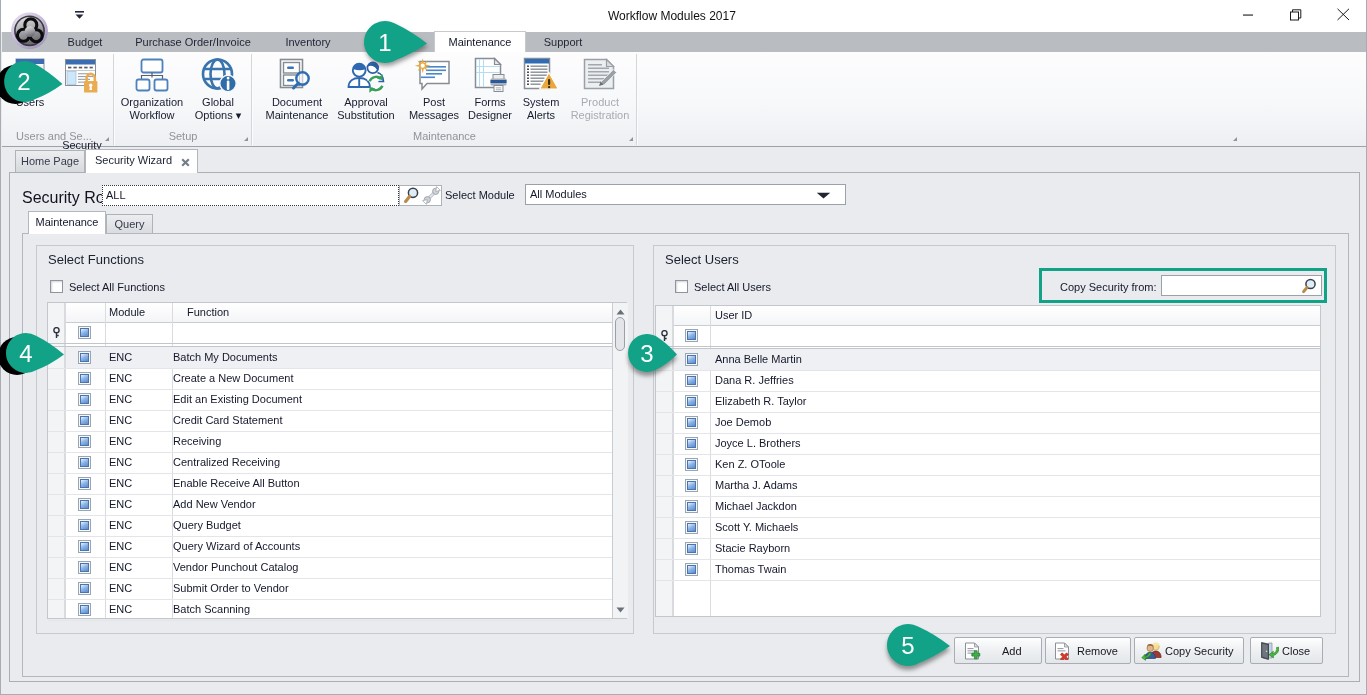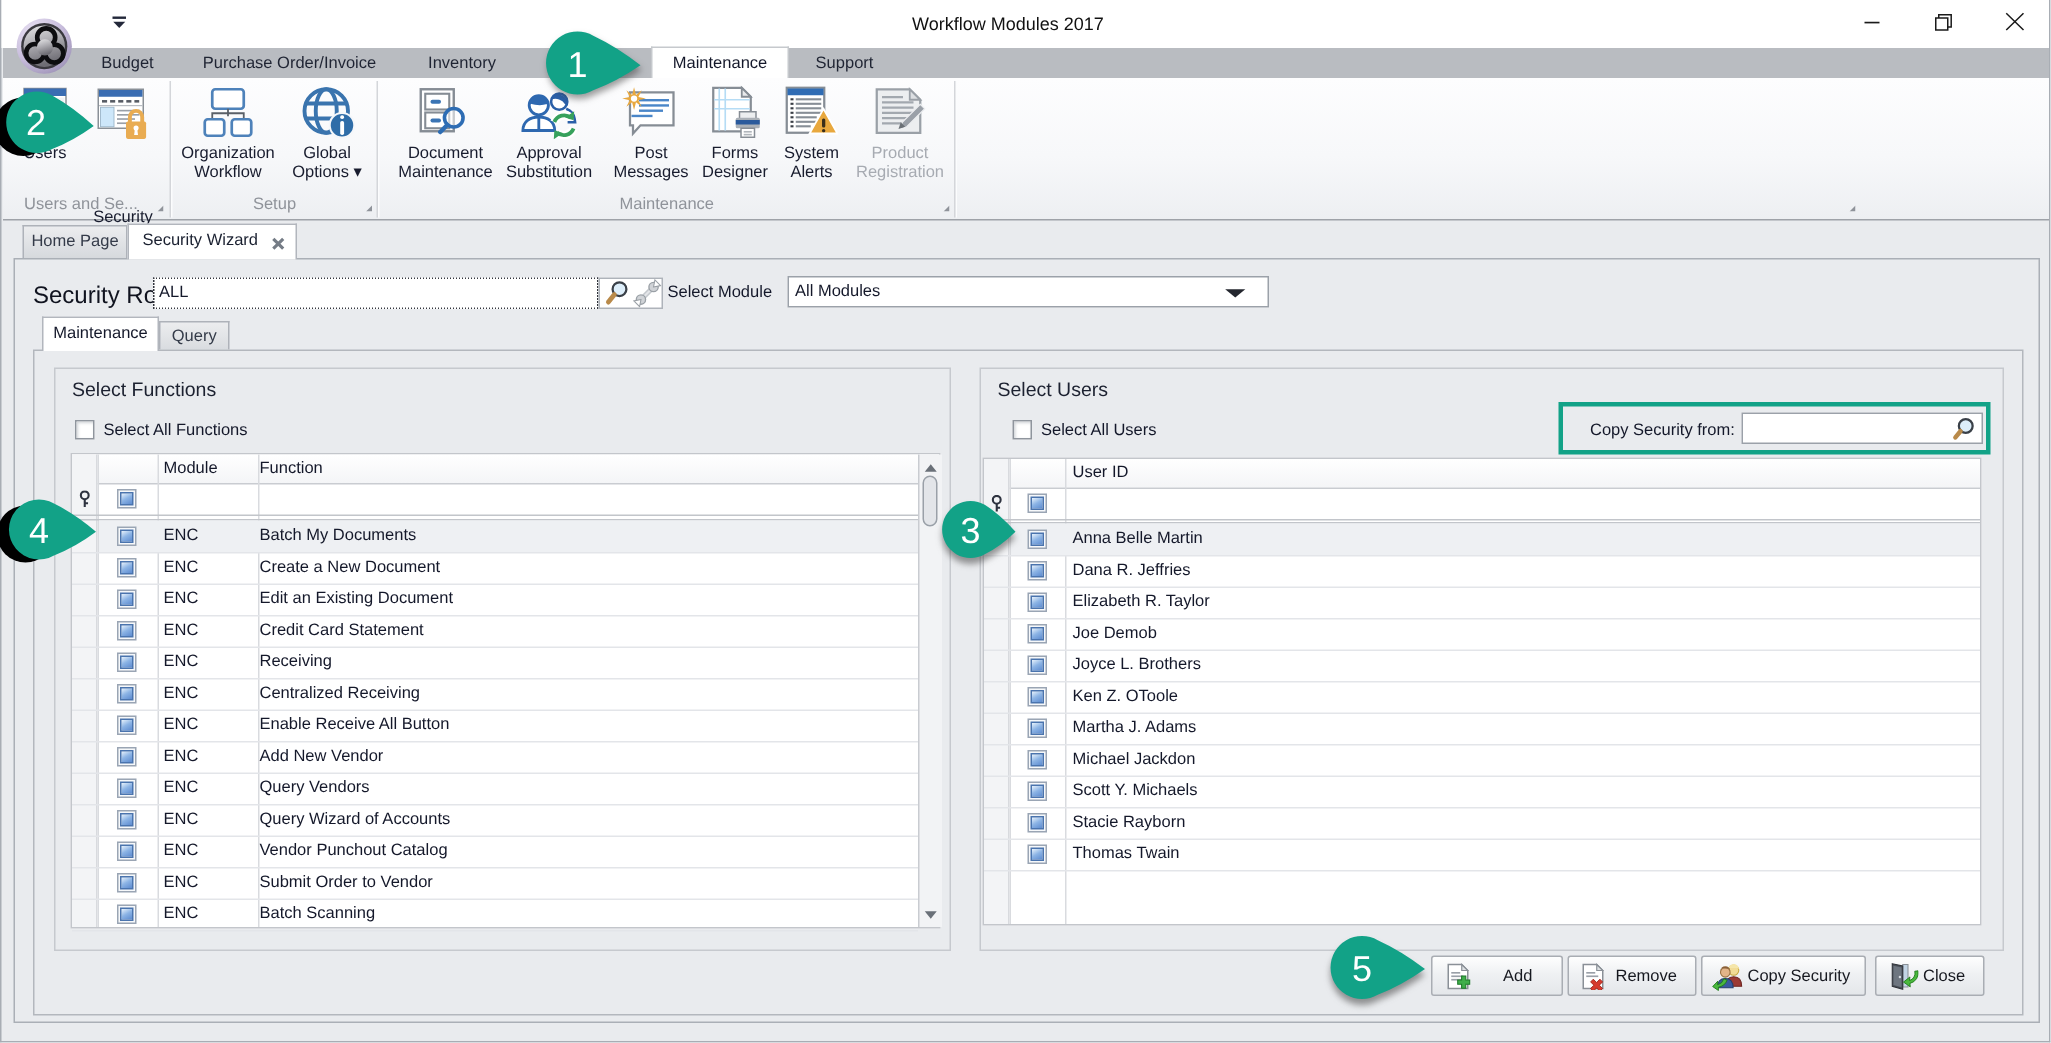--- a/index.html
+++ b/index.html
@@ -324,21 +324,21 @@
 
   <div class="groupbox" style="left:35px;top:245px;width:598px;height:389px;">
     <div class="gbcap">Select Functions</div>
   </div>
   <div class="cbplain" style="left:49px;top:280px;"></div>
   <div class="abs" style="left:68px;top:281px;">Select All Functions</div>
 
   <div class="grid" id="lgrid" style="left:46px;top:302px;width:580px;height:317px;">
 <div class="ghead"></div>
 <div class="gtext" style="left:61px;top:3px;">Module</div>
-<div class="gtext" style="left:125px;top:3px;text-align:right;">Function</div>
+<div class="gtext" style="left:139px;top:3px;text-align:right;">Function</div>
 <div class="abs" style="left:17px;top:0;width:1px;height:315px;background:#d9dbdf;"></div>
 <div class="abs" style="left:57px;top:0;width:1px;height:315px;background:#d9dbdf;"></div>
 <div class="abs" style="left:124px;top:0;width:1px;height:315px;background:#d9dbdf;"></div>
 <div class="indcol" style="width:17px;"></div>
 <svg class="abs" style="left:4px;top:24px;" width="9" height="12" viewBox="0 0 9 12">
           <circle cx="4.5" cy="3.2" r="2.6" fill="none" stroke="#2e3340" stroke-width="1.4"></circle>
           <path d="M4.5 5.8 V11 M4.5 8.5 h2.2" stroke="#2e3340" stroke-width="1.4"></path>
         </svg>
 <div class="cbg" style="left:30px;top:23px;">
           <i></i>
@@ -391,21 +391,21 @@
 <div class="cbg" style="left:30px;top:195px;">
           <i></i>
         </div>
 <div class="gtext" style="left:61px;top:195px;">ENC</div>
 <div class="gtext" style="left:125px;top:195px;">Add New Vendor</div>
 <div class="rowline" style="top:212px;width:564px;"></div>
 <div class="cbg" style="left:30px;top:216px;">
           <i></i>
         </div>
 <div class="gtext" style="left:61px;top:216px;">ENC</div>
-<div class="gtext" style="left:125px;top:216px;">Query Vendors</div>
+<div class="gtext" style="left:125px;top:216px;">Query Budget</div>
 <div class="rowline" style="top:233px;width:564px;"></div>
 <div class="cbg" style="left:30px;top:237px;">
           <i></i>
         </div>
 <div class="gtext" style="left:61px;top:237px;">ENC</div>
 <div class="gtext" style="left:125px;top:237px;">Query Wizard of Accounts</div>
 <div class="rowline" style="top:254px;width:564px;"></div>
 <div class="cbg" style="left:30px;top:258px;">
           <i></i>
         </div>

